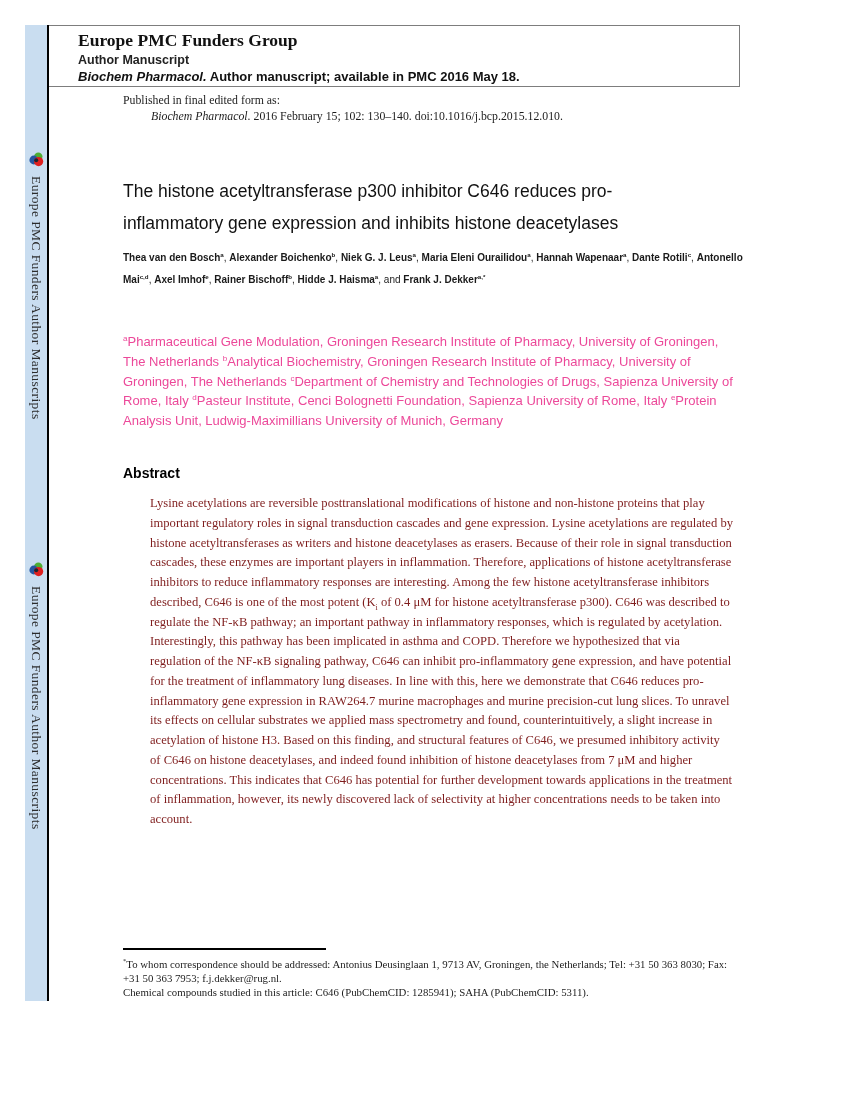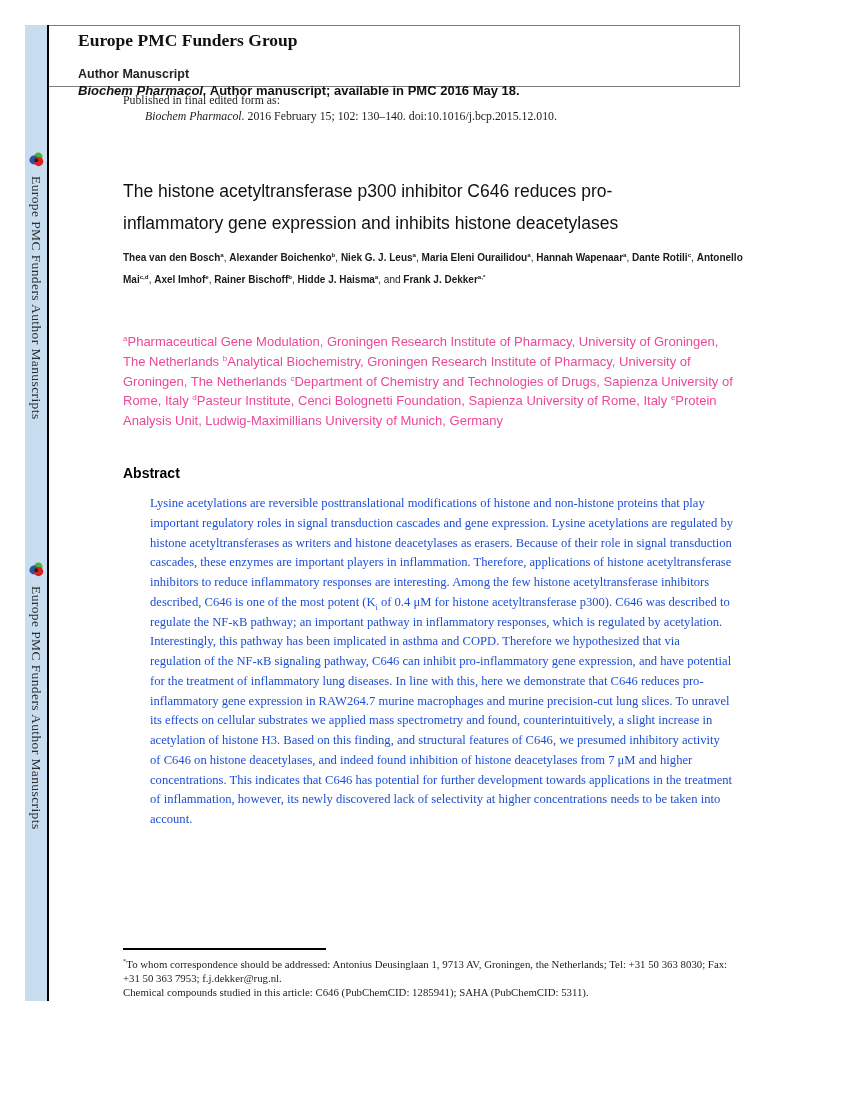--- a/index.html
+++ b/index.html
@@ -28,32 +28,32 @@
   }
 
   
   .header-box{
     position:absolute;left:49px;top:25px;width:691px;height:62px;
     background:#fff;border:1px solid #7d7d7d;border-left:none;
     box-sizing:border-box;padding:3px 0 0 29px;
   }
   .hdr-group{
     font-family:"Liberation Serif",serif;font-weight:bold;font-size:17.5px;
-    color:#111;margin:1px 0 16px 0;
+    color:#111;margin:1px 0 2px 0;
   }
   .hdr-type{font-weight:bold;font-size:12.5px;color:#222;margin:0 0 2px 0;}
   .hdr-journal{font-weight:bold;font-size:13px;color:#111;margin:0;}
   .hdr-journal .jname{font-style:italic;}
 
   
   .published{
     position:absolute;left:123px;top:92px;width:620px;
     font-family:"Liberation Serif",serif;font-size:11.8px;line-height:16px;color:#1c1c1c;
   }
-  .published .cite-line{margin-left:22px;}
+  .published .cite-line{margin-left:28px;}
   .published .jname{font-style:italic;}
 
   
   .article-title{
     position:absolute;left:123px;top:176px;width:625px;
     font-weight:normal;font-size:17.5px;line-height:31.5px;color:#111;
   }
   .authors{
     position:absolute;left:123px;top:247px;width:620px;
     font-size:10px;line-height:21.5px;color:#1a1a1a;
@@ -63,21 +63,21 @@
     position:absolute;left:123px;top:332px;width:618px;
     font-size:13px;line-height:19.8px;color:#ec4899;
   }
   .abstract-heading{
     position:absolute;left:123px;top:465px;
     font-weight:bold;font-size:14px;color:#000000;
   }
   .abstract-body{
     position:absolute;left:150px;top:494px;width:583px;
     font-family:"Liberation Serif",serif;font-size:12.6px;line-height:19.75px;
-    color:#1d4ed8;text-align:left;
+    color:#7f1d1d;text-align:left;
   }
 
   
   .fn-divider{
     position:absolute;left:123px;top:948px;width:203px;height:0;
     border-top:2px solid #000;
   }
   .footnotes{
     position:absolute;left:123px;top:958px;width:612px;
     font-family:"Liberation Serif",serif;font-size:10.8px;line-height:13.8px;

